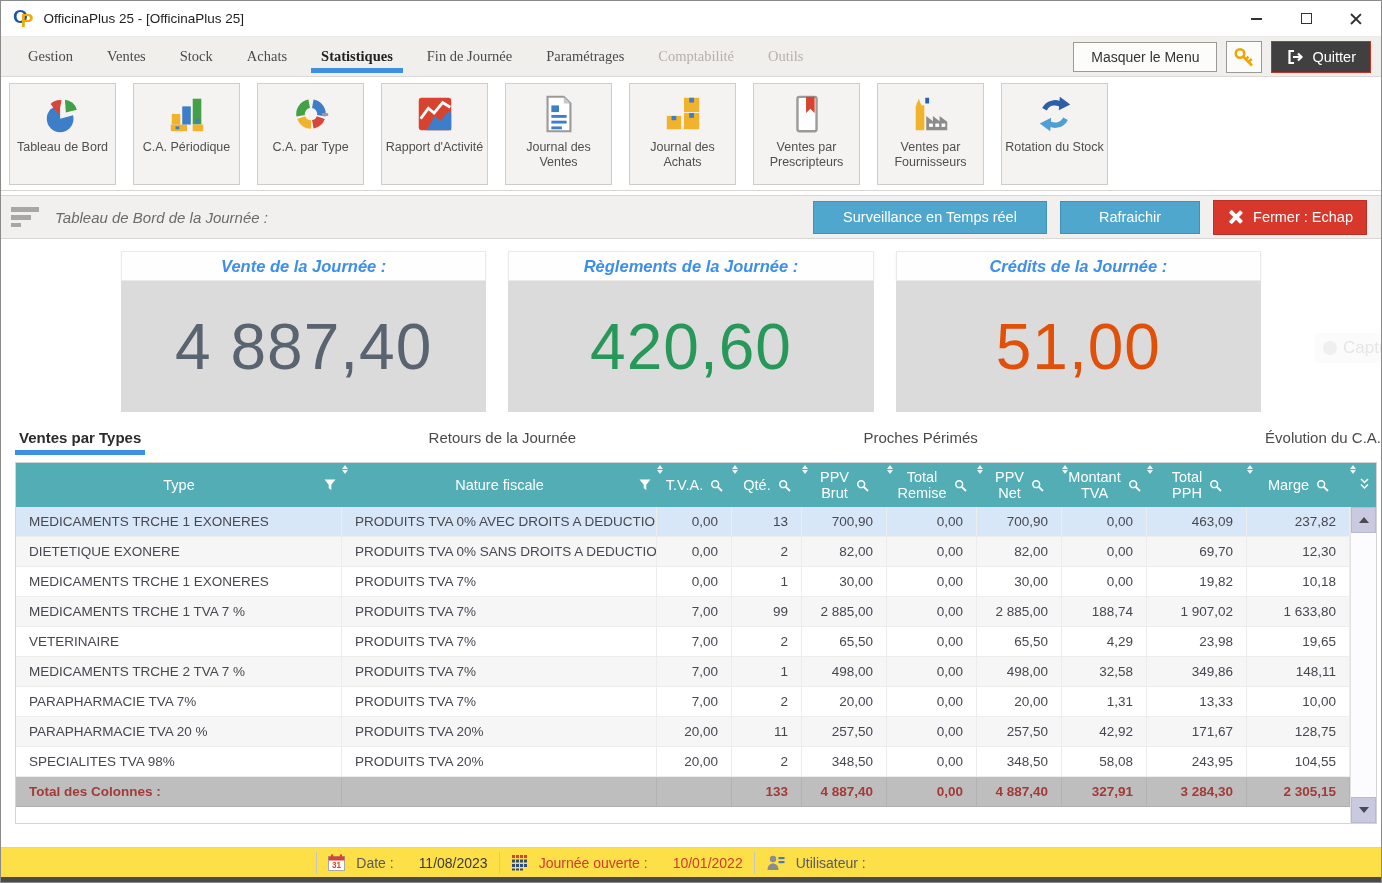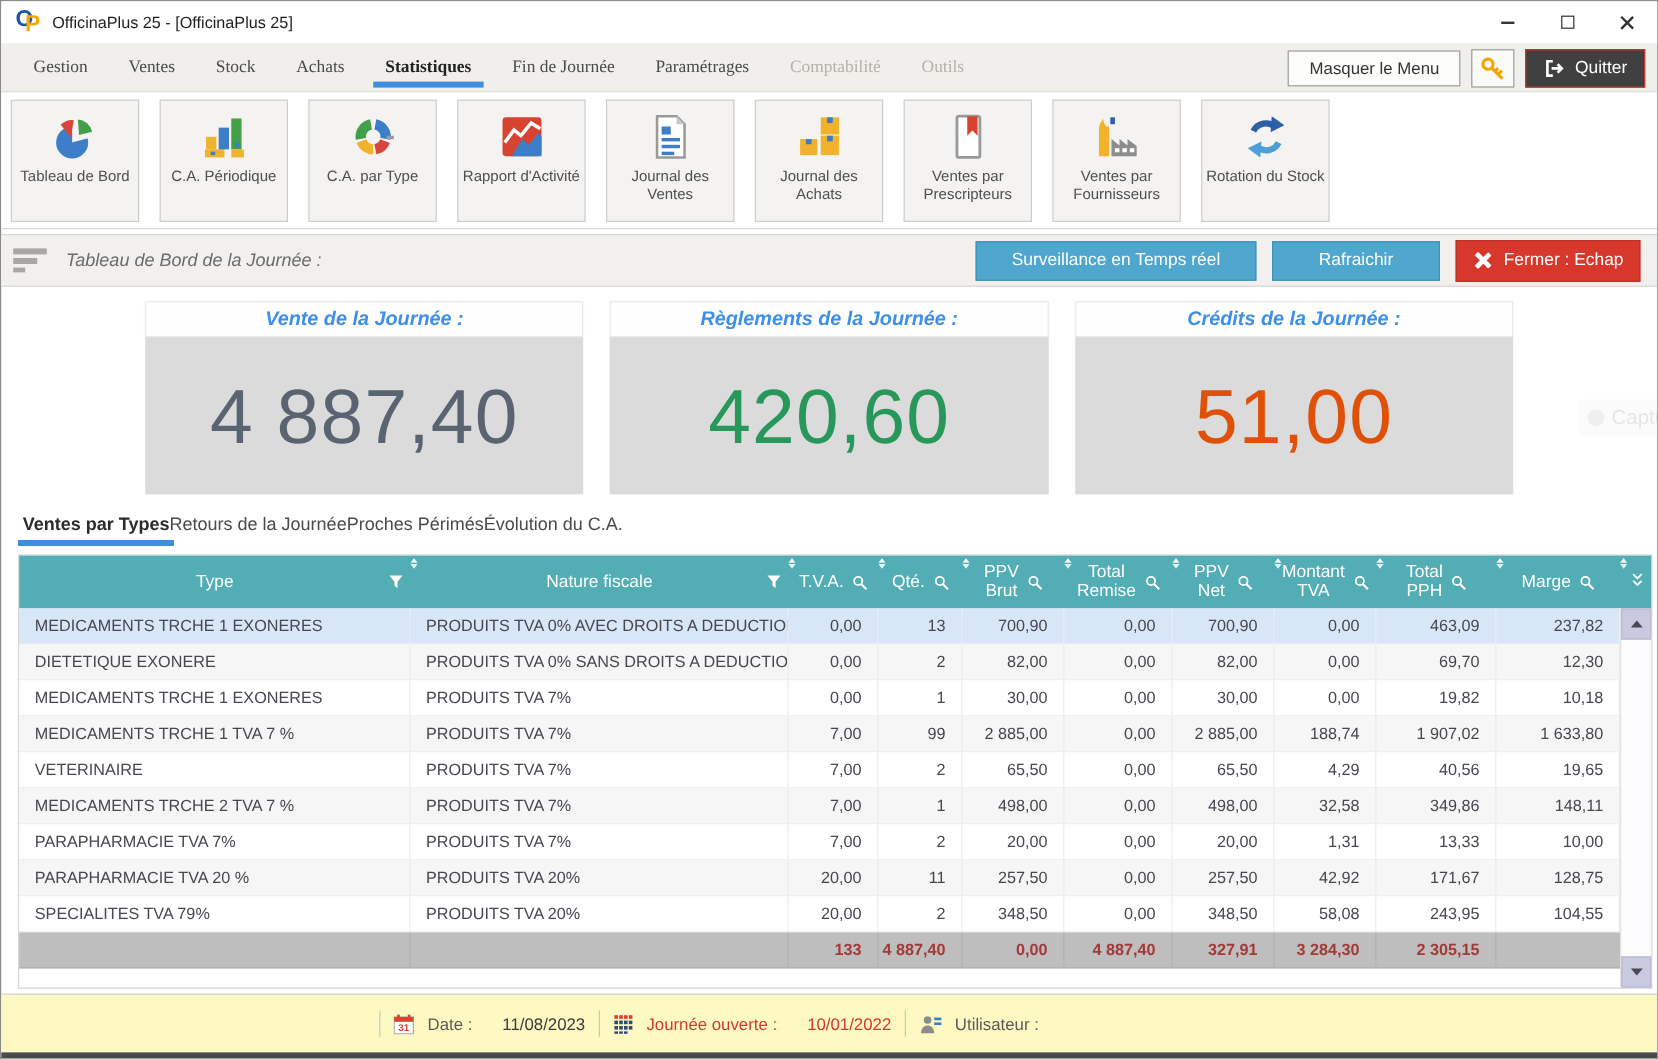--- a/index.html
+++ b/index.html
@@ -55,21 +55,21 @@
   .close-x::before{transform:rotate(45deg);}
   .close-x::after{transform:rotate(-45deg);}
 
   
   .cards{display:flex;margin:12px 120px 0 120px;gap:22px;}
   .card{flex:1;}
   .card-title{height:30px;background:#fefefe;border:1px solid #eceae8;box-shadow:0 1px 2px rgba(0,0,0,0.07);display:flex;align-items:center;justify-content:center;color:#3d8fe9;font-style:italic;font-weight:bold;font-size:16.5px;}
   .card-value{height:131px;background:#dbdbdb;display:flex;align-items:center;justify-content:center;font-size:64px;letter-spacing:1px;}
 
   
-  .tabs{display:flex;margin:17px 0 0 18px;}
+  .tabs{display:flex;margin:17px 0 0 18px;gap:40px;justify-content:space-between;}
   .tab{font-size:15px;color:#4a4a4a;padding-bottom:9px;position:relative;white-space:nowrap;}
   .tab.active{font-weight:bold;color:#2b2b2b;}
   .tab.active::after{content:"";position:absolute;left:-4px;right:-4px;bottom:0;height:5px;background:#3f8fe0;}
 
   
   .table-wrap{position:relative;margin-left:14px;margin-top:7px;width:1362px;height:362px;border:1px solid #d5d5d5;background:#fff;}
   .thead{height:44px;background:#52adb5;display:flex;}
   .thead-grid,.tr{display:grid;grid-template-columns:326px 315px 75px 70px 85px 90px 85px 85px 100px 103px;}
   .thead-grid{width:1334px;}
   .th{position:relative;display:flex;align-items:center;justify-content:center;gap:7px;color:#fff;font-size:14.5px;}
@@ -92,21 +92,21 @@
 
   
   .vscroll{position:absolute;top:44px;right:0;width:26px;bottom:0;background:#fcfcfe;border-left:1px solid #e2e2e2;}
   .sb-btn{position:absolute;left:0;right:0;height:26px;background:#c9c9e0;border:1px solid #b8b8d4;display:flex;align-items:center;justify-content:center;}
   .sb-up{top:0;}
   .sb-dn{bottom:0;}
   .tri-up{width:0;height:0;border-left:5px solid transparent;border-right:5px solid transparent;border-bottom:6px solid #4a4a55;}
   .tri-dn{width:0;height:0;border-left:5px solid transparent;border-right:5px solid transparent;border-top:6px solid #4a4a55;}
 
   
-  .statusbar{position:absolute;left:0;right:0;bottom:5px;height:49px;background:#fef9c3;border-top:1px solid #d2d0cd;display:flex;align-items:center;justify-content:center;gap:11px;font-size:14px;color:#5a5a5a;transform:none;padding-right:200px;}
+  .statusbar{position:absolute;left:0;right:0;bottom:5px;height:30px;background:#fde047;border-top:1px solid #d2d0cd;display:flex;align-items:center;justify-content:center;gap:11px;font-size:14px;color:#5a5a5a;transform:none;padding-right:200px;}
   .sb-sep{width:1px;height:22px;background:#c8c6c3;}
   .sb-lbl{white-space:nowrap;}
   .sb-val{color:#3a3a3a;white-space:nowrap;margin-left:14px;}
   .red{color:#d23a2e !important;}
   .sb-ic{display:flex;align-items:center;}
   .bottom-strip{position:absolute;left:0;right:0;bottom:0;height:5px;background:#4a4a4a;}
 
   
   .capture-overlay{position:absolute;top:332px;right:0;width:66px;height:30px;background:#fbfbfb;border-radius:4px 0 0 4px;display:flex;align-items:center;gap:6px;padding-left:8px;color:#e6e6e6;font-size:17px;overflow:hidden;white-space:nowrap;}
   .cap-dot{width:14px;height:14px;border-radius:50%;background:#efefef;flex:none;}
@@ -513,21 +513,21 @@
         </div>
         <div class="tr">
           <div class="td al">VETERINAIRE</div>
           <div class="td al">PRODUITS TVA 7%</div>
           <div class="td ar">7,00</div>
           <div class="td ar">2</div>
           <div class="td ar">65,50</div>
           <div class="td ar">0,00</div>
           <div class="td ar">65,50</div>
           <div class="td ar">4,29</div>
-          <div class="td ar">40,56</div>
+          <div class="td ar">23,98</div>
           <div class="td ar">19,65</div>
         </div>
         <div class="tr alt">
           <div class="td al">MEDICAMENTS TRCHE 2 TVA 7 %</div>
           <div class="td al">PRODUITS TVA 7%</div>
           <div class="td ar">7,00</div>
           <div class="td ar">1</div>
           <div class="td ar">498,00</div>
           <div class="td ar">0,00</div>
           <div class="td ar">498,00</div>
@@ -553,32 +553,33 @@
           <div class="td ar">20,00</div>
           <div class="td ar">11</div>
           <div class="td ar">257,50</div>
           <div class="td ar">0,00</div>
           <div class="td ar">257,50</div>
           <div class="td ar">42,92</div>
           <div class="td ar">171,67</div>
           <div class="td ar">128,75</div>
         </div>
         <div class="tr">
-          <div class="td al">SPECIALITES  TVA 79%</div>
+          <div class="td al">SPECIALITES  TVA 98%</div>
           <div class="td al">PRODUITS TVA 20%</div>
           <div class="td ar">20,00</div>
           <div class="td ar">2</div>
           <div class="td ar">348,50</div>
           <div class="td ar">0,00</div>
           <div class="td ar">348,50</div>
           <div class="td ar">58,08</div>
           <div class="td ar">243,95</div>
           <div class="td ar">104,55</div>
         </div>
         <div class="tr totals">
+          <div class="td al">Total des Colonnes :</div>
           <div class="td ar"></div>
           <div class="td ar"></div>
           <div class="td ar">133</div>
           <div class="td ar">4 887,40</div>
           <div class="td ar">0,00</div>
           <div class="td ar">4 887,40</div>
           <div class="td ar">327,91</div>
           <div class="td ar">3 284,30</div>
           <div class="td ar">2 305,15</div>
         </div>

